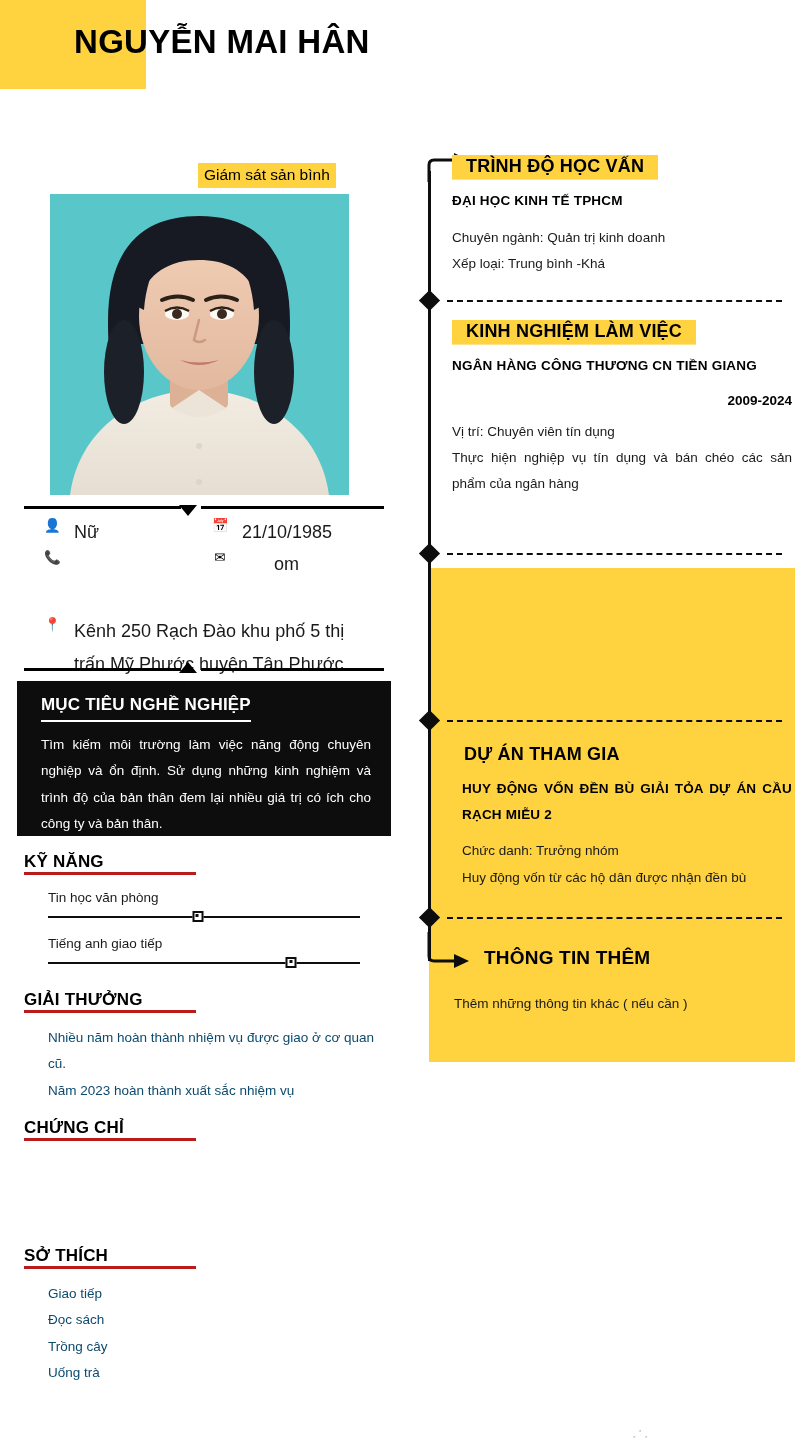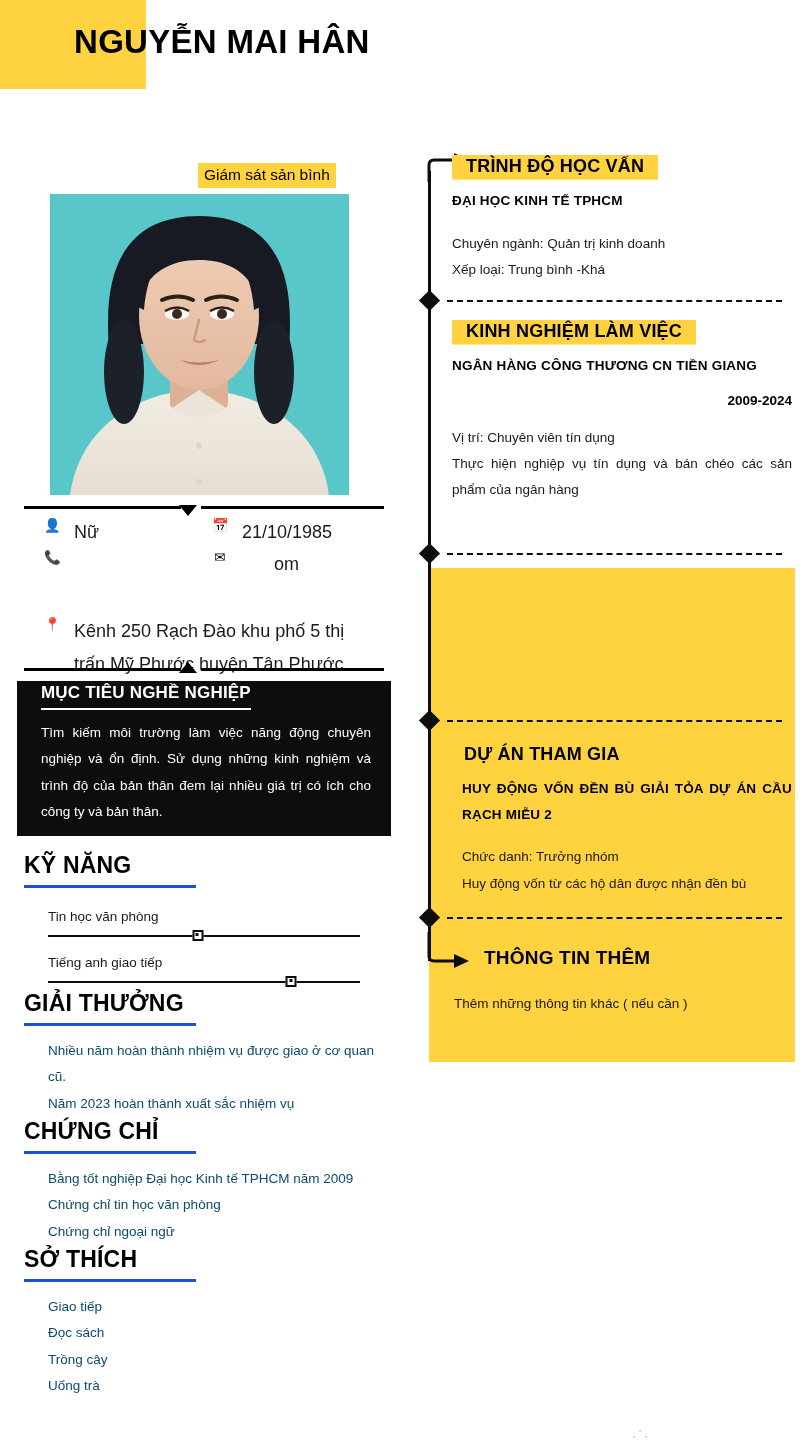--- a/index.html
+++ b/index.html
@@ -73,34 +73,34 @@
   .c-right { position: absolute; left: 168px; top: 0; width: 190px; }
   .c-left .ctext, .c-right .ctext { padding-left: 30px; }
   .addr { position: relative; }
   .addr .ctext { padding-left: 30px; }
 
   
   .objective-box {
     position: absolute; left: 17px; top: 681px;
     width: 374px; height: 155px;
     background: #0d0d0d; color: #ffffff;
-    padding: 2px 20px 10px 24px;
+    padding: 14px 20px 10px 24px;
   }
   .obj-title {
     font-size: 17px; font-weight: bold; letter-spacing: 0.2px;
     padding-bottom: 5px; display: inline-block;
     border-bottom: 2.5px solid #ffffff; margin-bottom: 10px;
   }
   .obj-body { font-size: 13.5px; line-height: 1.95; text-align: justify; }
 
   .lsection { position: absolute; left: 24px; width: 370px; }
   .lsec-title {
-    font-size: 23px; font-weight: bold; color: #000; letter-spacing: 0.2px;
-    display: inline-block; padding-bottom: 6px;
-    border-bottom: 3px solid #1d4ed8; min-width: 172px;
+    font-size: 17px; font-weight: bold; color: #000; letter-spacing: 0.2px;
+    display: inline-block; 
+    border-bottom: 3px solid #b91c1c; min-width: 172px;
   }
   .lsec-body { margin-top: 10px; }
   .litem {
     font-size: 13.5px; color: #0c4a6e; line-height: 1.95;
     padding-left: 24px; text-align: left;
   }
 
   
   .skill { padding-left: 24px; margin-bottom: 5px; }
   .skill-name { font-size: 13.5px; color: #1a1a1a; line-height: 1.7; }
@@ -153,21 +153,21 @@
   .rsub {
     font-size: 13.5px; font-weight: bold; color: #000;
     margin-top: 7px; line-height: 1.9; letter-spacing: 0.2px;
   }
   .rsub.justify { text-align: justify; text-align-last: justify; }
   .rsub.justify.nolast { text-align: justify; text-align-last: left; }
   .rdate {
     font-size: 13.5px; font-weight: bold; color: #000;
     text-align: right; margin-top: 14px;
   }
-  .rbody { margin-top: 17px; }
+  .rbody { margin-top: 11px; }
   .rline { font-size: 13.5px; color: #1a1a1a; line-height: 1.95; }
   .rline.justify { text-align: justify; }
 
   .dashrow {
     position: absolute; left: 447px; width: 335px;
     border-top: 2.5px dashed #0d0d0d; height: 0;
   }
 
   .wm { position:absolute; color:#c9c9c9; font-size:7px; }
 </style>
@@ -271,21 +271,21 @@
     <div class="seg" style="left:177px; width:183px;"></div>
   </div>
 
   <div class="objective-box">
     <div class="obj-title">MỤC TIÊU NGHỀ NGHIỆP</div>
     <div class="obj-body">Tìm kiếm môi trường làm việc năng động chuyên nghiệp và ổn định. Sử dụng những kinh nghiệm và trình độ của bản thân đem lại nhiều giá trị có ích cho công ty và bản thân.</div>
   </div>
 
   <div class="lsection" style="top:852px;">
     <div class="lsec-title">KỸ NĂNG</div>
-    <div class="lsec-body" style="margin-top:18px;">
+    <div class="lsec-body" style="margin-top:12px;">
       <div class="skill">
         <div class="skill-name">Tin học văn phòng</div>
         <div class="skill-track">
           <div class="bar"></div>
           <div class="knob" style="left:48%;"></div>
         </div>
       </div>
       <div class="skill" style="margin-top:10px;">
         <div class="skill-name">Tiếng anh giao tiếp</div>
         <div class="skill-track">
@@ -299,25 +299,20 @@
   <div class="lsection" style="top:990px;">
     <div class="lsec-title">GIẢI THƯỞNG</div>
     <div class="lsec-body" style="margin-top:12px;">
       <div class="litem" style="width:356px;">Nhiều năm hoàn thành nhiệm vụ được giao ở cơ quan cũ.</div>
       <div class="litem">Năm 2023 hoàn thành xuất sắc nhiệm vụ</div>
     </div>
   </div>
 
   <div class="lsection" style="top:1118px;">
     <div class="lsec-title">CHỨNG CHỈ</div>
-    <div class="lsec-body" style="margin-top:12px;">
-      <div class="litem">Bằng tốt nghiệp Đại học Kinh tế TPHCM năm 2009</div>
-      <div class="litem">Chứng chỉ tin học văn phòng</div>
-      <div class="litem">Chứng chỉ ngoại ngữ</div>
-    </div>
   </div>
 
   <div class="lsection" style="top:1246px;">
     <div class="lsec-title">SỞ THÍCH</div>
     <div class="lsec-body" style="margin-top:12px;">
       <div class="litem">Giao tiếp</div>
       <div class="litem">Đọc sách</div>
       <div class="litem">Trồng cây</div>
       <div class="litem">Uống trà</div>
     </div>

